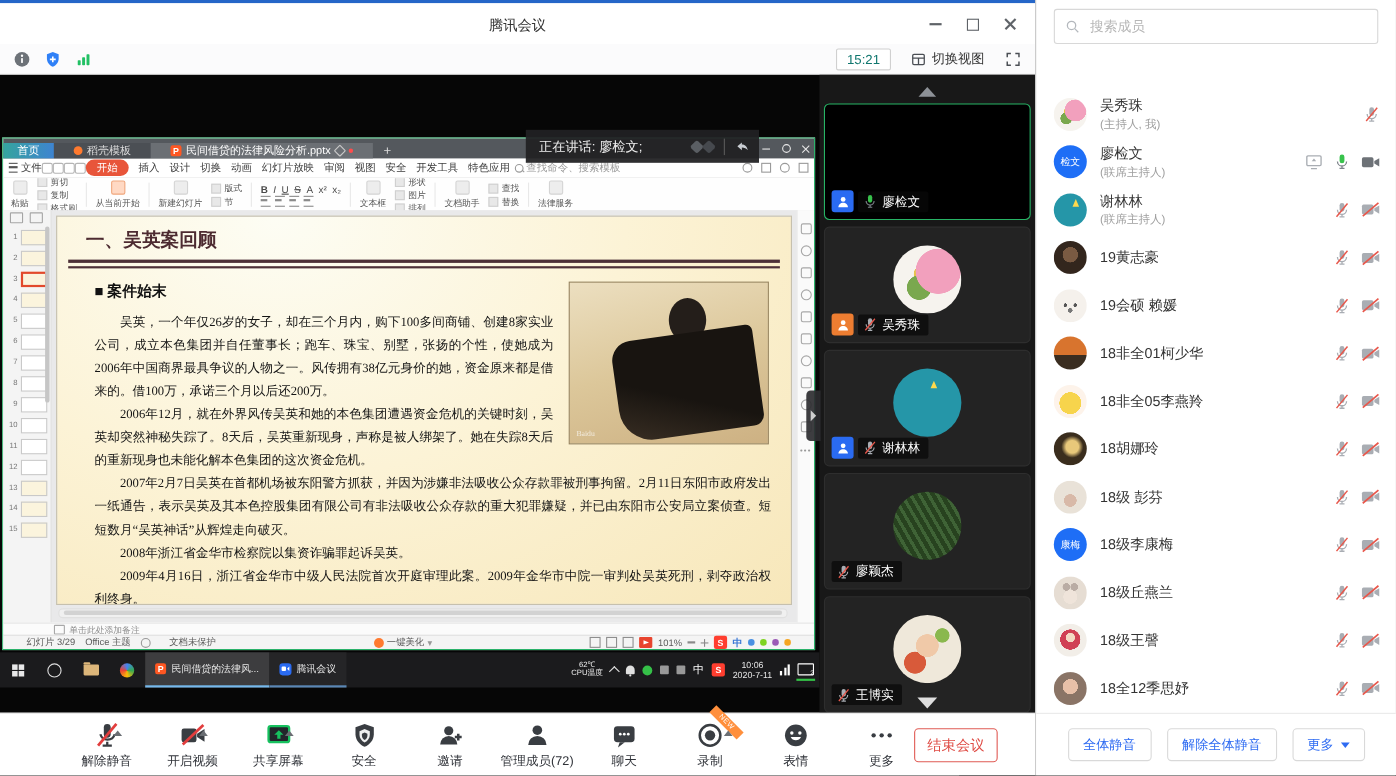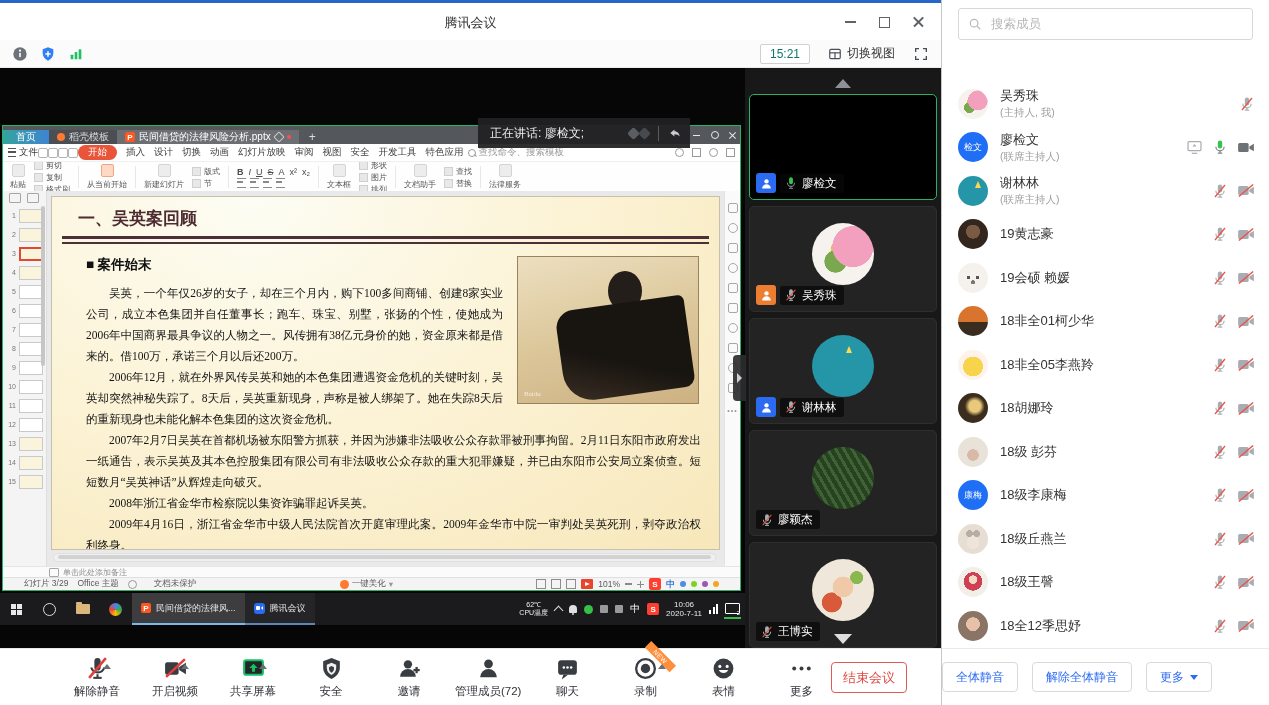--- a/index.html
+++ b/index.html
@@ -25,21 +25,21 @@
   .switch-view{display:flex;align-items:center;gap:5px;font-size:12px;color:#333;margin-left:18px;cursor:pointer;}
   .fs-btn{margin-left:18px;display:flex;cursor:pointer;}
 
   
   .stage{position:absolute;left:0;top:68px;width:941px;height:580px;background:#060606;}
   .share{position:absolute;left:0;top:0;width:745px;height:580px;}
 
   
   .wps{position:absolute;left:2px;top:57px;width:739px;height:466px;border:1px solid #2bb26a;background:#fff;box-sizing:border-box;}
   .wps-tabs{height:18px;background:#54585d;display:flex;align-items:flex-end;font-size:10px;color:#dcdcdc;position:relative;}
-  .wtab{display:flex;align-items:center;gap:4px;padding:0 8px;cursor:pointer;white-space:nowrap;}
+  .wtab{display:flex;align-items:center;gap:4px;padding:0 18px;cursor:pointer;white-space:nowrap;}
   .wtab-home{background:linear-gradient(90deg,#35a49e,#3e84d1);color:#fff;padding:0 13px;}
   .wtab-docer{background:#4b4f54;}
   .docer-dot{width:8px;height:8px;border-radius:50%;background:#ff7a2f;}
   .wtab-doc{background:#6b6f74;color:#fff;}
   .p-ico{width:10px;height:10px;background:#ff5722;color:#fff;font-size:8px;font-weight:bold;border-radius:2px;
     display:flex;align-items:center;justify-content:center;}
   .pin-glyph{width:6px;height:6px;border:1px solid #c9c9c9;border-radius:1px;transform:rotate(45deg);}
   .red-dot{width:4px;height:4px;border-radius:50%;background:#ff4d4d;}
   .wtab-plus{padding:0 10px;color:#ddd;font-size:12px;align-items:center;display:flex;}
   .wps-winctrl{position:absolute;right:3px;top:0;height:18px;display:flex;gap:9px;align-items:center;}
@@ -223,21 +223,21 @@
   .mp-list{position:absolute;left:0;top:82px;width:100%;height:566px;overflow:hidden;}
   .m-row{height:43.5px;display:flex;align-items:center;padding:0 14px 0 16px;gap:12px;box-sizing:border-box;cursor:pointer;}
   .m-avatar{width:30px;height:30px;border-radius:50%;flex:none;position:relative;overflow:hidden;background:#ddd;}
   .av-textc{display:flex;align-items:center;justify-content:center;color:#fff;font-size:9px;}
   .m-info{flex:1;min-width:0;}
   .m-name{font-size:13px;color:#333;white-space:nowrap;overflow:hidden;}
   .m-role{font-size:10.5px;color:#9e9e9e;margin-top:1px;}
   .m-icons{display:flex;gap:9px;align-items:center;flex:none;}
   .ic-wrap{display:flex;}
   .mp-footer{position:absolute;left:0;bottom:0;width:100%;height:56px;border-top:1px solid #e9e9e9;background:#fff;
-    display:flex;align-items:center;gap:14px;z-index:3;}
+    display:flex;align-items:center;justify-content:center;gap:14px;z-index:3;}
   .mpf-btn{height:30px;padding:0 13px;border:1px solid #d9d9d9;border-radius:4px;color:#2e6bf2;font-size:12px;
     display:flex;align-items:center;gap:6px;background:#fff;cursor:pointer;box-sizing:border-box;white-space:nowrap;}
   .mpf-caret{width:0;height:0;border-left:4px solid transparent;border-right:4px solid transparent;border-top:5px solid #2e6bf2;}
 
   
   .av-flower{background:radial-gradient(circle at 66% 38%,#f2a0bd 0 36%,transparent 37%),
     radial-gradient(circle at 38% 62%,#7aa84e 0 20%,transparent 21%),
     radial-gradient(circle at 42% 42%,#e8c24a 0 14%,transparent 15%),#f6f3ee;}
   .av-sea{background:#2596a8;}
   .av-sea::after{content:"";position:absolute;left:55%;top:18%;width:0;height:0;

